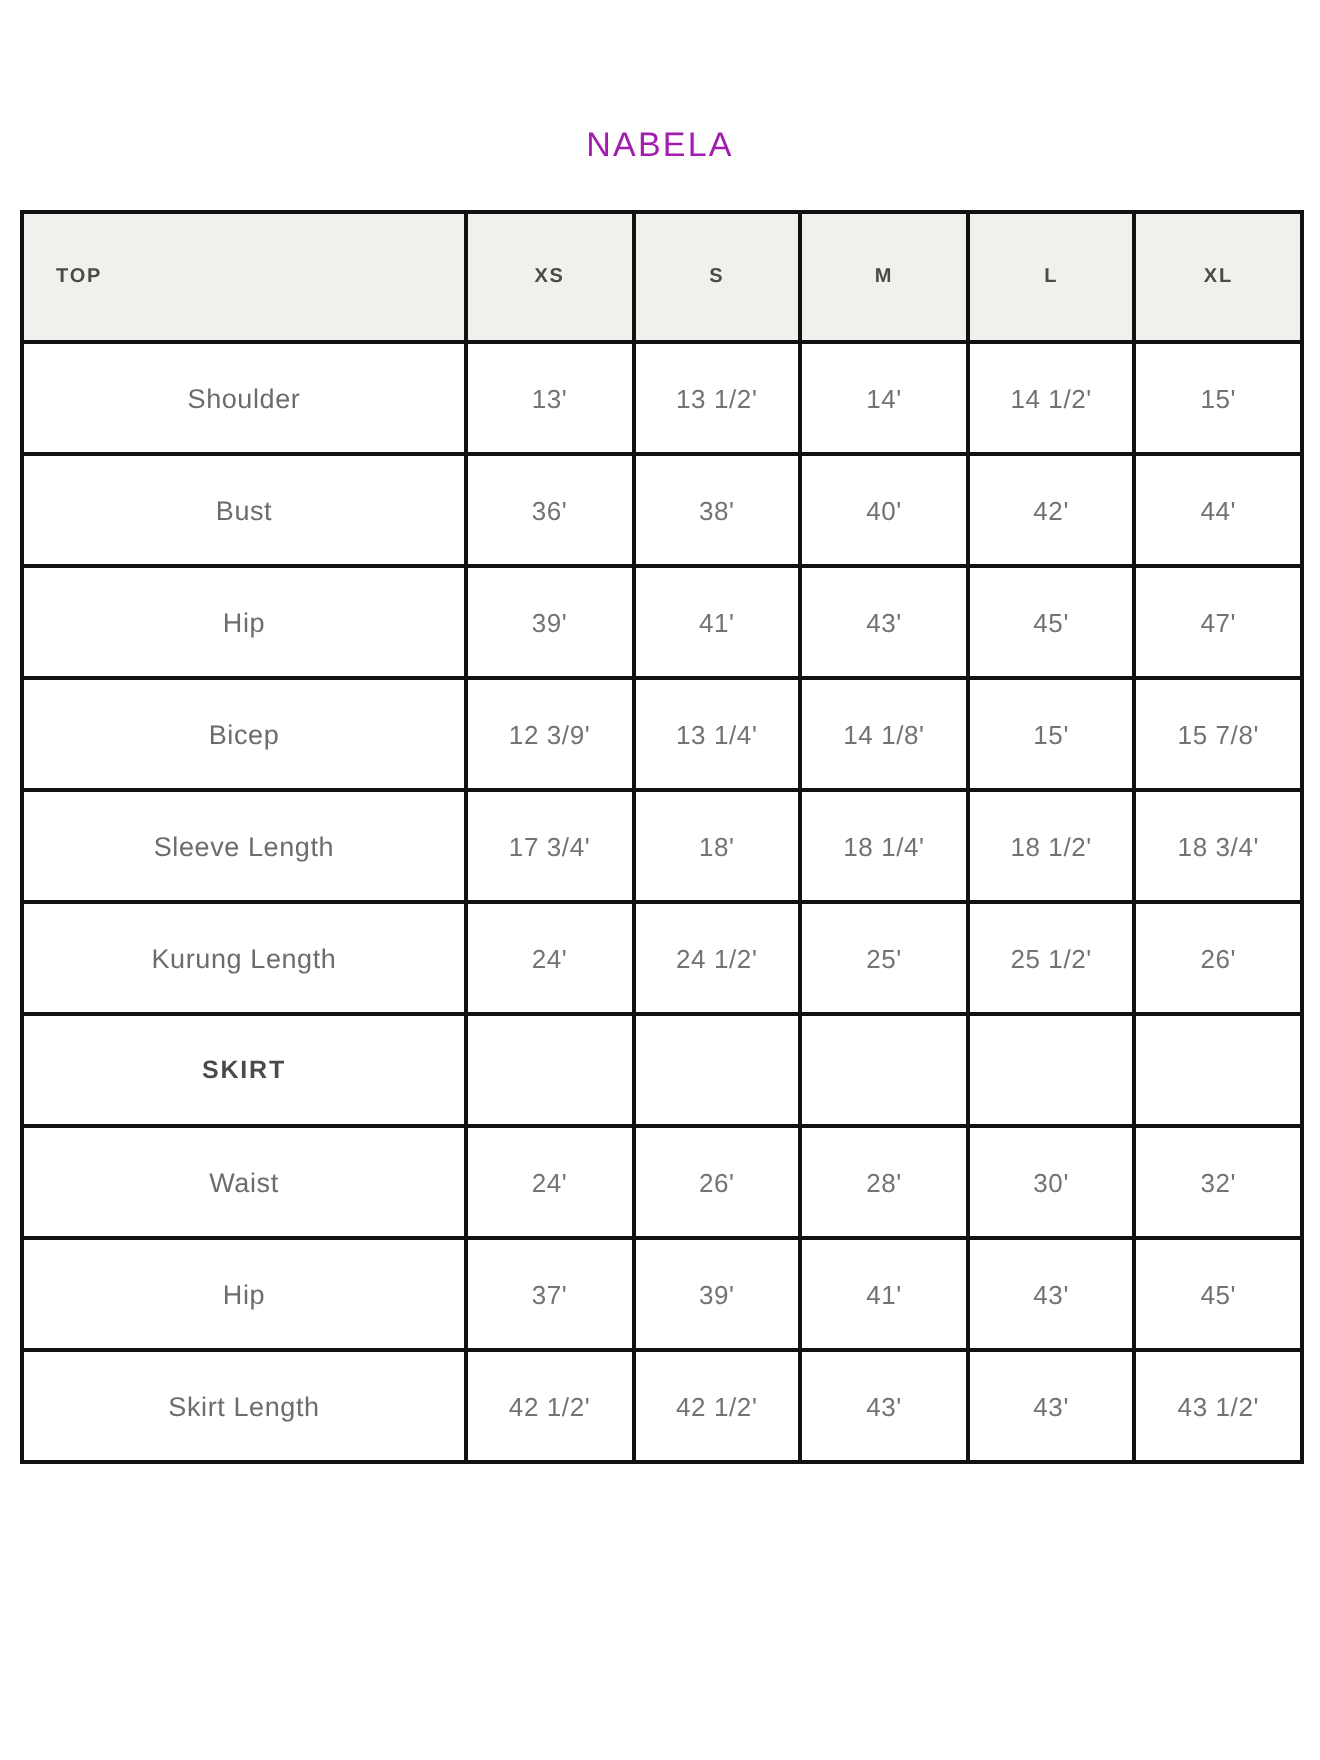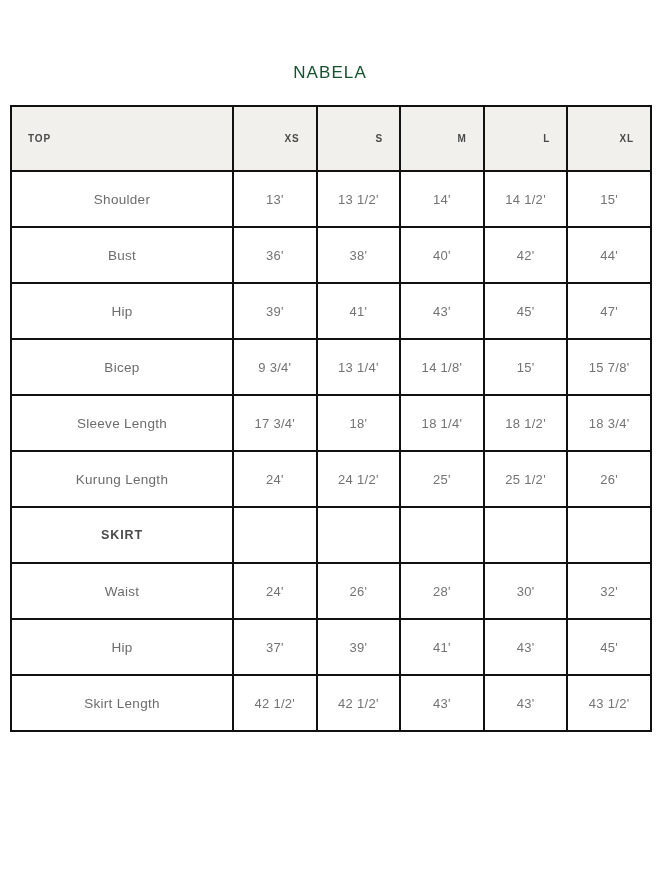--- a/index.html
+++ b/index.html
@@ -26,21 +26,21 @@
   
   .chart-title {
     position: absolute;
     left: 0;
     top: 62px;
     width: 660px;
     text-align: center;
     font-size: 17px;
     font-weight: 400;
     letter-spacing: 1.1px;
-    color: #14532d;
+    color: #a21caf;
     line-height: 22px;
   }
 
   
   .size-table-wrap {
     position: absolute;
     left: 10px;
     top: 105px;
     width: 640px;
   }
@@ -76,21 +76,21 @@
     height: 65px;
     color: #4a4a4a;
     font-weight: 700;
     font-size: 10px;
     letter-spacing: 0.9px;
   }
   table.size-table thead th.th-label {
     text-align: left;
   }
   table.size-table thead th.th-size {
-    text-align: right;
+    text-align: center;
   }
 
   
   table.size-table tbody td.cell-label {
     text-align: center;
     font-size: 13.5px;
     color: #6c6c6c;
     letter-spacing: 0.3px;
   }
   table.size-table tbody td.cell-value {
@@ -155,21 +155,21 @@
           <tr>
             <td class="cell-label">Hip</td>
             <td class="cell-value">39'</td>
             <td class="cell-value">41'</td>
             <td class="cell-value">43'</td>
             <td class="cell-value">45'</td>
             <td class="cell-value">47'</td>
           </tr>
           <tr>
             <td class="cell-label">Bicep</td>
-            <td class="cell-value">9 3/4'</td>
+            <td class="cell-value">12 3/9'</td>
             <td class="cell-value">13 1/4'</td>
             <td class="cell-value">14 1/8'</td>
             <td class="cell-value">15'</td>
             <td class="cell-value">15 7/8'</td>
           </tr>
           <tr>
             <td class="cell-label">Sleeve Length</td>
             <td class="cell-value">17 3/4'</td>
             <td class="cell-value">18'</td>
             <td class="cell-value">18 1/4'</td>

